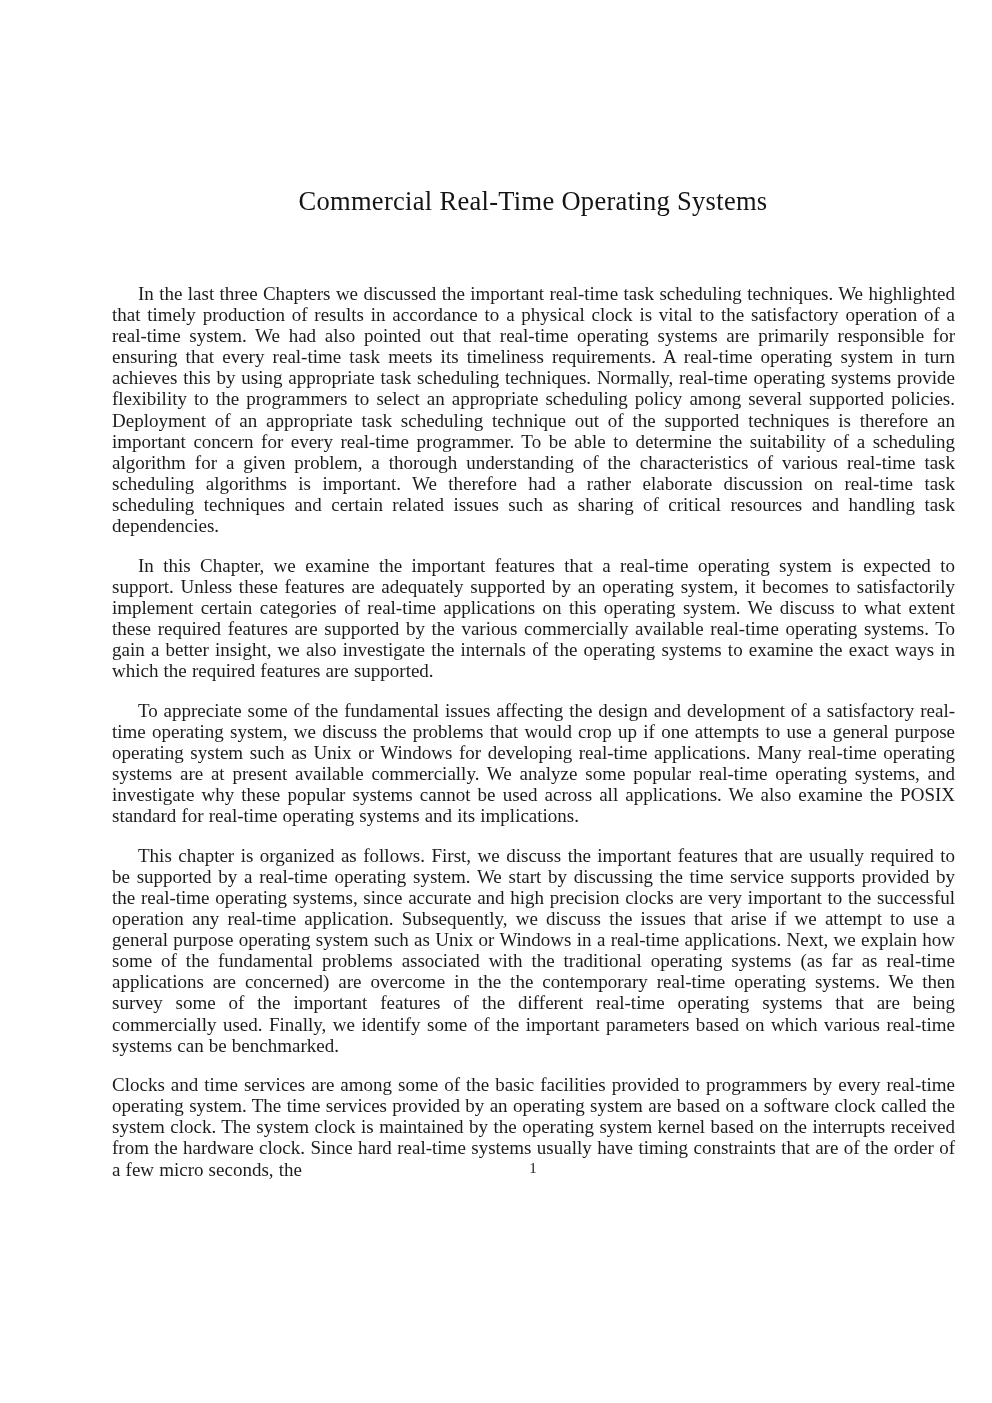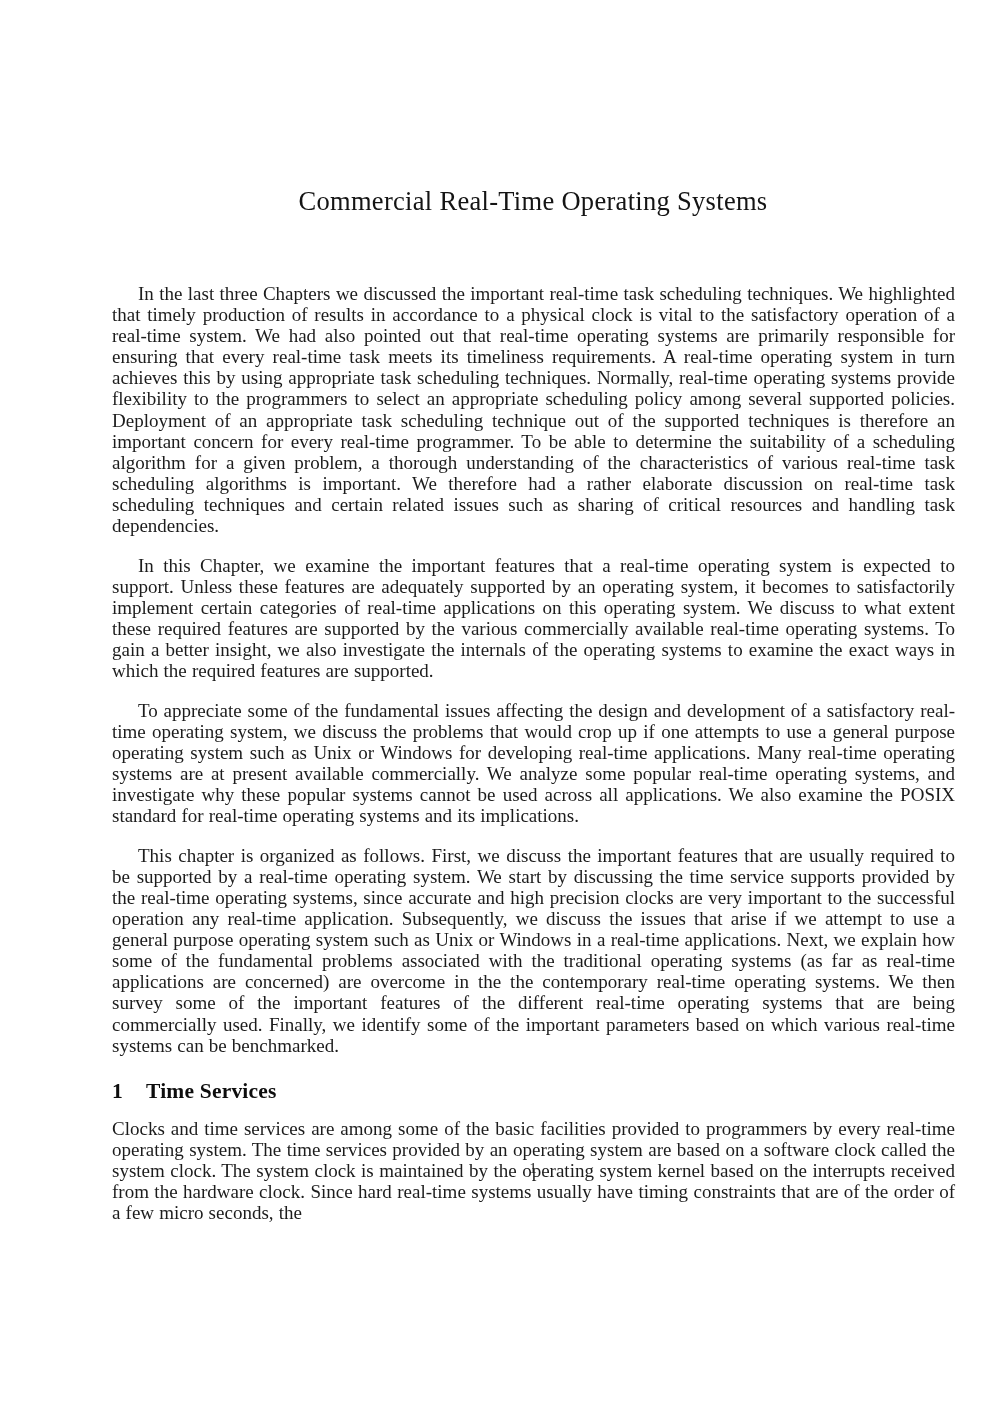--- a/index.html
+++ b/index.html
@@ -82,23 +82,20 @@
   <div class="body-col">
 
     <p class="para">In the last three Chapters we discussed the important real-time task scheduling techniques. We highlighted that timely production of results in accordance to a physical clock is vital to the satisfactory operation of a real-time system. We had also pointed out that real-time operating systems are primarily responsible for ensuring that every real-time task meets its timeliness requirements. A real-time operating system in turn achieves this by using appropriate task scheduling techniques. Normally, real-time operating systems provide flexibility to the programmers to select an appropriate scheduling policy among several supported policies. Deployment of an appropriate task scheduling technique out of the supported techniques is therefore an important concern for every real-time programmer. To be able to determine the suitability of a scheduling algorithm for a given problem, a thorough understanding of the characteristics of various real-time task scheduling algorithms is important. We therefore had a rather elaborate discussion on real-time task scheduling techniques and certain related issues such as sharing of critical resources and handling task dependencies.</p>
 
     <p class="para">In this Chapter, we examine the important features that a real-time operating system is expected to support. Unless these features are adequately supported by an operating system, it becomes to satisfactorily implement certain categories of real-time applications on this operating system. We discuss to what extent these required features are supported by the various commercially available real-time operating systems. To gain a better insight, we also investigate the internals of the operating systems to examine the exact ways in which the required features are supported.</p>
 
     <p class="para">To appreciate some of the fundamental issues affecting the design and development of a satisfactory real-time operating system, we discuss the problems that would crop up if one attempts to use a general purpose operating system such as Unix or Windows for developing real-time applications. Many real-time operating systems are at present available commercially. We analyze some popular real-time operating systems, and investigate why these popular systems cannot be used across all applications. We also examine the POSIX standard for real-time operating systems and its implications.</p>
 
     <p class="para">This chapter is organized as follows. First, we discuss the important features that are usually required to be supported by a real-time operating system. We start by discussing the time service supports provided by the real-time operating systems, since accurate and high precision clocks are very important to the successful operation any real-time application. Subsequently, we discuss the issues that arise if we attempt to use a general purpose operating system such as Unix or Windows in a real-time applications. Next, we explain how some of the fundamental problems associated with the traditional operating systems (as far as real-time applications are concerned) are overcome in the the contemporary real-time operating systems. We then survey some of the important features of the different real-time operating systems that are being commercially used. Finally, we identify some of the important parameters based on which various real-time systems can be benchmarked.</p>
 
-    <h2 class="section-head">
-      <span class="secnum">1</span><span>Time Services</span>
-    </h2>
 
     <p class="para noindent">Clocks and time services are among some of the basic facilities provided to programmers by every real-time operating system. The time services provided by an operating system are based on a software clock called the system clock. The system clock is maintained by the operating system kernel based on the interrupts received from the hardware clock. Since hard real-time systems usually have timing constraints that are of the order of a few micro seconds, the</p>
 
   </div>
 
   <div class="page-number">1</div>
 
 </div>
 
 </body></html>

